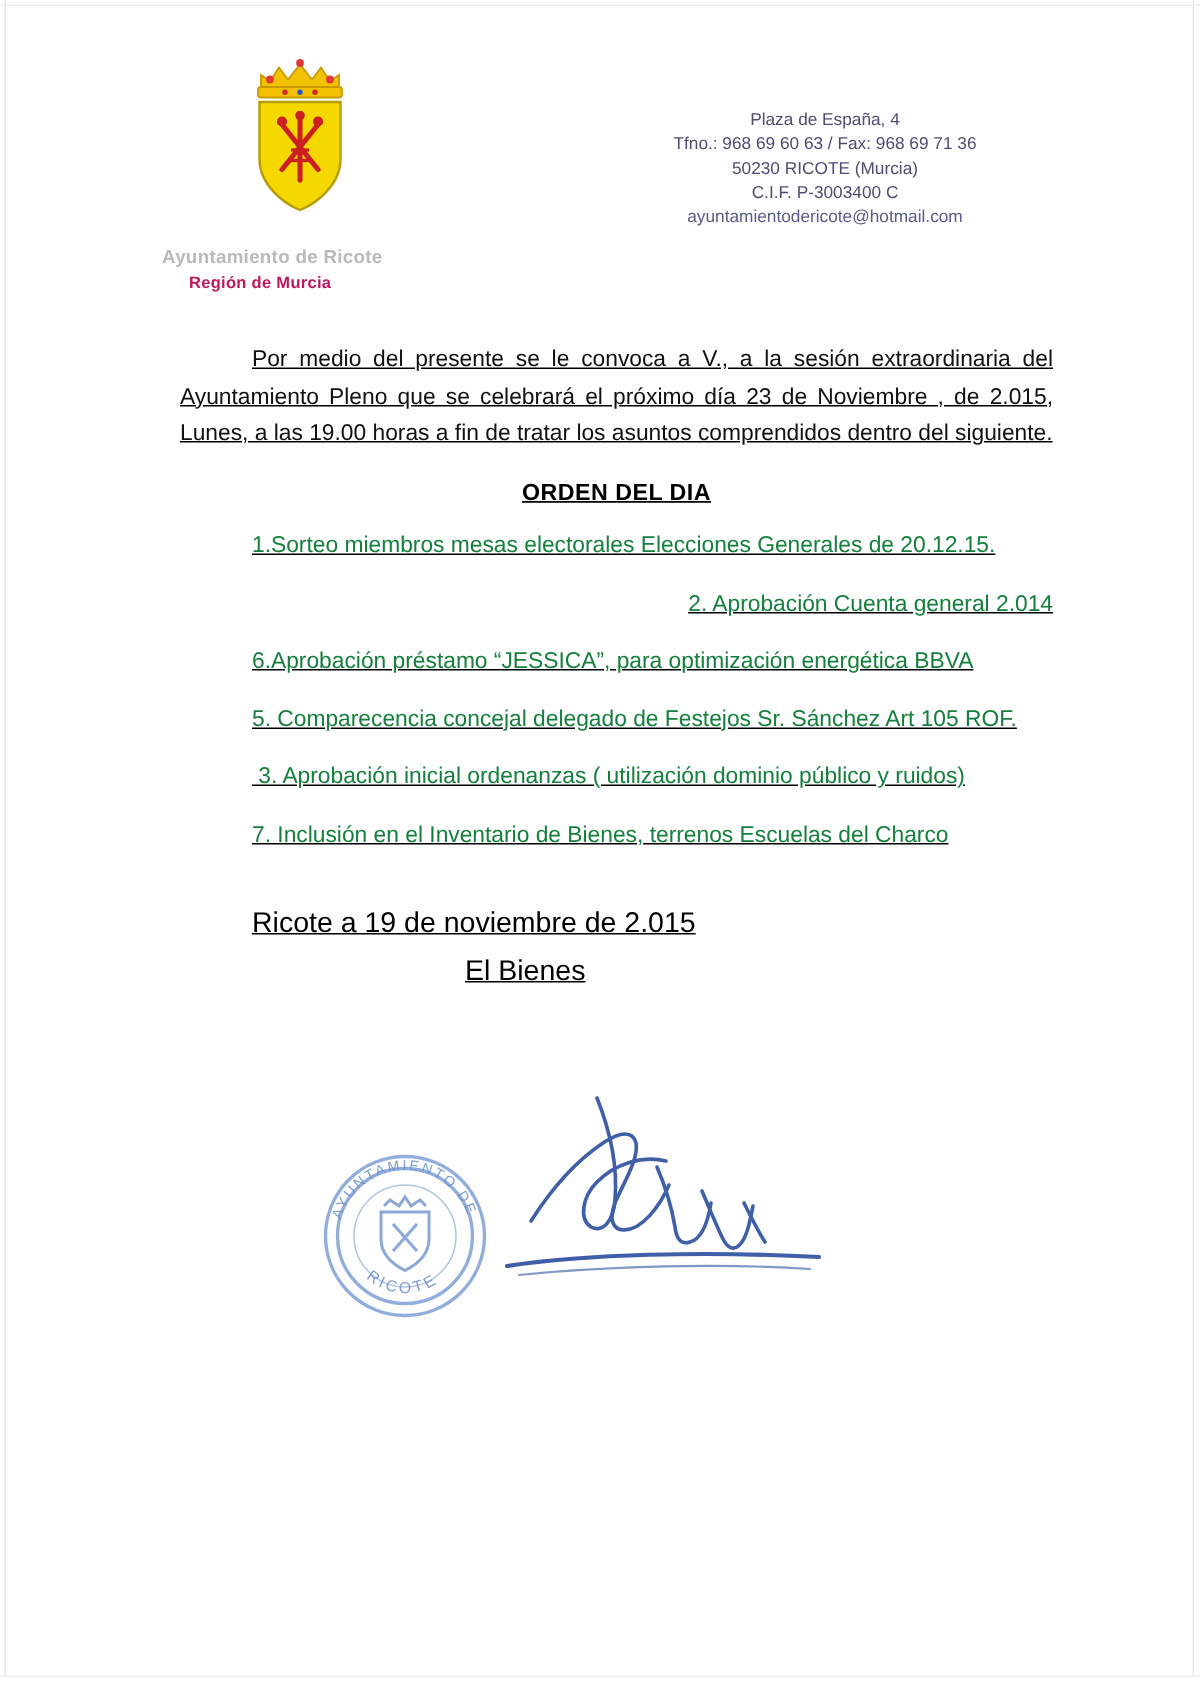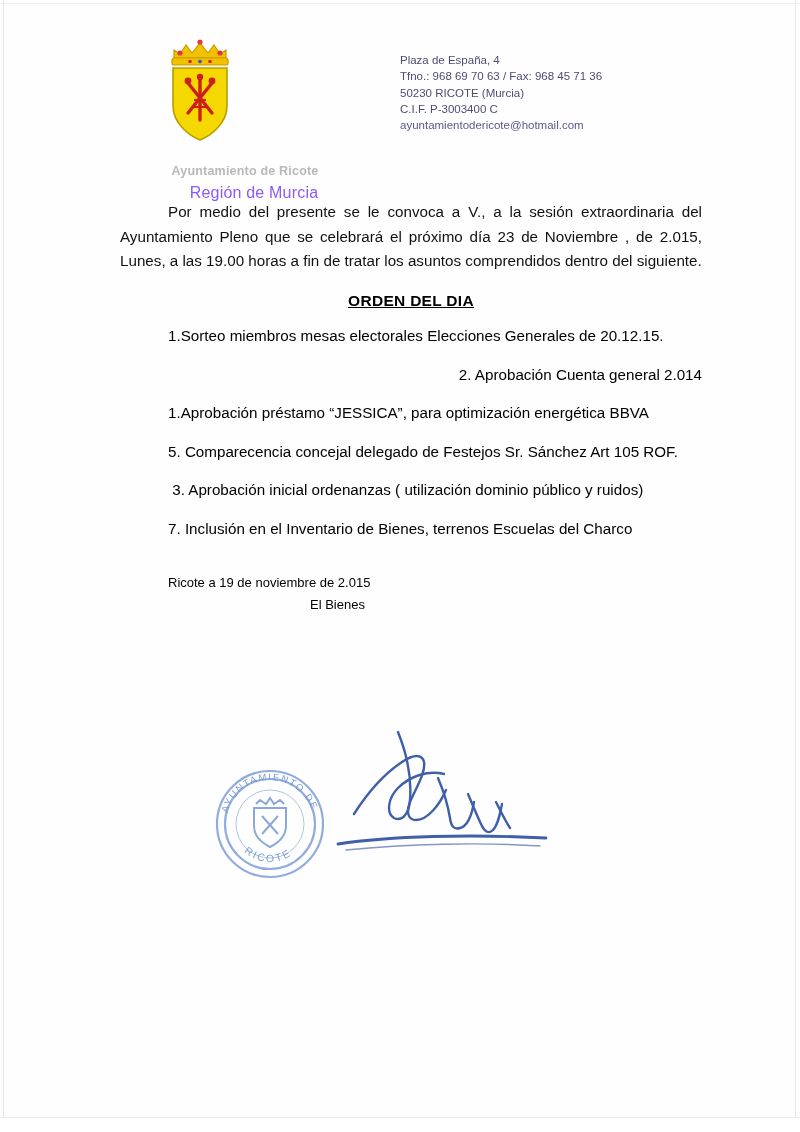--- a/index.html
+++ b/index.html
@@ -55,60 +55,60 @@
     position: absolute;
     left: 158px;
     top: 12px;
     width: 84px;
     height: 118px;
   }
   .crest svg { display: block; }
 
   .entity-block {
     position: absolute;
-    left: 120px;
+    left: 108px;
     top: 146px;
     width: 250px;
-    text-align: center;
     line-height: 1.55;
   }
   .entity-name {
     font-size: 12.5px;
     font-weight: bold;
     color: #b9b9b9;
     letter-spacing: 0.2px;
   }
   .entity-region {
-    font-size: 16px;
-    font-weight: normal;
-    color: #8b5cf6;
+    font-size: 11px;
+    font-weight: bold;
+    color: #be185d;
     letter-spacing: 0.2px;
     padding-left: 18px;
   }
 
   .contact-block {
     position: absolute;
     left: 400px;
-    top: 36px;
+    top: 56px;
     width: 300px;
-    text-align: left;
+    text-align: center;
     color: #4d4d72;
     font-size: 11.5px;
     line-height: 1.42;
     font-family: "Liberation Sans", sans-serif;
   }
   .contact-block div { white-space: nowrap; }
   .contact-email { color: #5a5a8a; }
 
   
   .doc-body {
     position: absolute;
     left: 120px;
     right: 98px;
-    top: 200px;
+    top: 228px;
+    text-decoration: underline;
   }
 
   p.para {
     margin: 0 0 0 0;
     font-size: 15.2px;
     line-height: 1.62;
     text-align: justify;
     text-justify: inter-word;
     color: #111;
   }
@@ -124,28 +124,28 @@
     font-weight: bold;
     text-decoration: underline;
     letter-spacing: 0.3px;
   }
 
   .item {
     margin: 12px 0 14px 0;
     font-size: 15.2px;
     line-height: 1.62;
     text-align: justify;
-    color: #000000;
+    color: #15803d;
   }
   .item .indent { display: inline-block; width: 48px; }
   .item.nojust { text-align: right; }
 
   .closing {
     margin-top: 30px;
-    font-size: 13px;
+    font-size: 19px;
     line-height: 1.7;
   }
   .closing .line1 { padding-left: 48px; }
   .closing .line2 { padding-left: 190px; }
 
   
   .sign-area {
     position: absolute;
     left: 190px;
     top: 718px;
@@ -214,40 +214,40 @@
       </svg>
     </div>
 
     <div class="entity-block">
       <div class="entity-name">Ayuntamiento de Ricote</div>
       <div class="entity-region">Región de Murcia</div>
     </div>
 
     <div class="contact-block">
       <div>Plaza de España, 4</div>
-      <div>Tfno.: 968 69 70 63 / Fax: 968 45 71 36</div>
+      <div>Tfno.: 968 69 60 63 / Fax: 968 69 71 36</div>
       <div>50230 RICOTE (Murcia)</div>
       <div>C.I.F. P-3003400 C</div>
       <div class="contact-email">ayuntamientodericote@hotmail.com</div>
     </div>
   </div>
 
   <div class="doc-body">
 
     <p class="para"><span class="indent"></span><span>Por medio del presente se le convoca a V., a la sesión extraordinaria del Ayuntamiento Pleno que se celebrará el próximo día 23 de Noviembre   , de 2.015, Lunes,  a las 19.00 horas a fin de tratar los asuntos comprendidos dentro del siguiente.</span></p>
 
     <div class="orden-wrap">
       <span class="orden-title">ORDEN DEL DIA</span>
     </div>
 
     <p class="item"><span class="indent"></span><span>1.Sorteo miembros mesas electorales Elecciones Generales de 20.12.15.</span></p>
 
     <p class="item nojust"><span class="indent"></span><span>2. Aprobación Cuenta general 2.014</span></p>
 
-    <p class="item"><span class="indent"></span><span>1.Aprobación préstamo “JESSICA”, para optimización energética BBVA</span></p>
+    <p class="item"><span class="indent"></span><span>6.Aprobación préstamo “JESSICA”, para optimización energética BBVA</span></p>
 
     <p class="item"><span class="indent"></span><span>5. Comparecencia concejal delegado de Festejos Sr. Sánchez Art 105 ROF.</span></p>
 
     <p class="item"><span class="indent"></span><span> 3. Aprobación inicial ordenanzas ( utilización dominio público y ruidos)</span></p>
 
     <p class="item"><span class="indent"></span><span>7. Inclusión en el Inventario de Bienes, terrenos Escuelas del Charco</span></p>
 
     <div class="closing">
       <div class="line1">Ricote a  19   de noviembre  de 2.015</div>
       <div class="line2">El Bienes</div>

